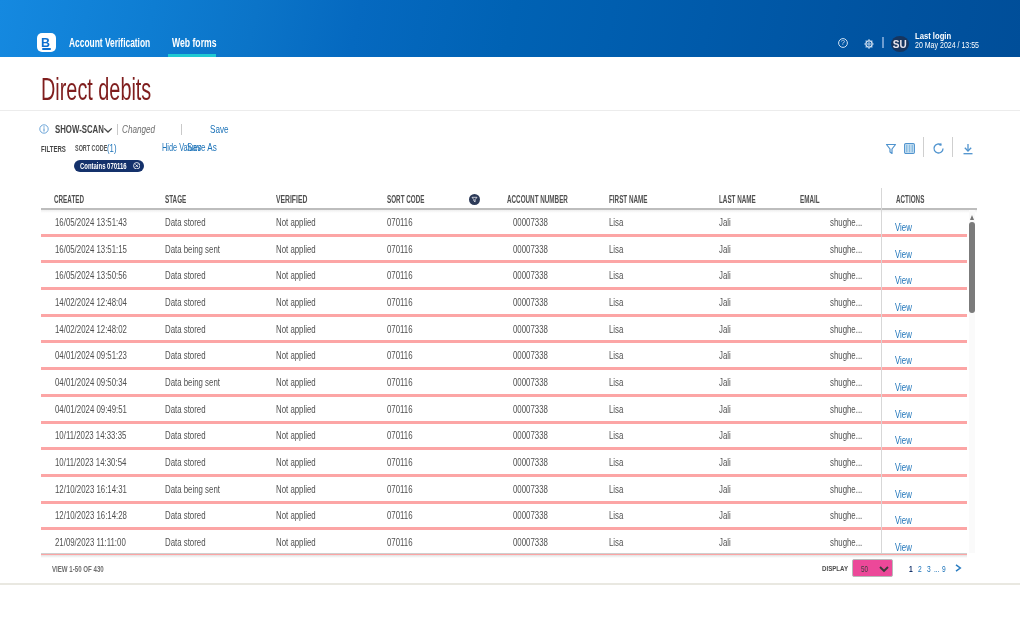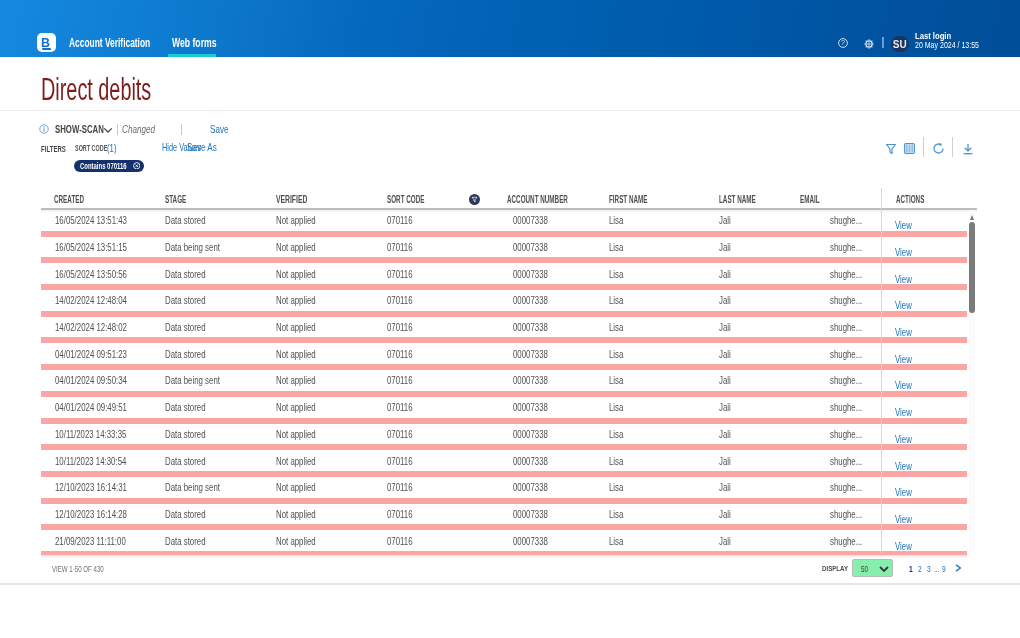--- a/index.html
+++ b/index.html
@@ -35,41 +35,41 @@
   #pill { position:absolute; left:73.5px; top:159.5px; width:70px; height:12px; border-radius:6px; background:#14316b; color:#fff; }
   #pill .txt { position:absolute; left:6.5px; top:0; font-size:8.5px; font-weight:bold; line-height:12.5px; }
 
   
   #thead { position:absolute; left:41px; top:188px; width:935.5px; height:22px; }
   #thead .h { position:absolute; top:5.8px; font-size:10px; font-weight:bold; color:#4f4f4f; }
   #thead .h .cx { transform:scaleX(.63); }
   #theadline { position:absolute; left:41px; top:208px; width:935.5px; height:2px; background:#bdbdbd; }
   #vdiv { position:absolute; left:880.5px; top:188px; width:1px; height:365px; background:#d7d7d7; }
   #tbody { position:absolute; left:41px; top:210px; width:926px; height:345px; overflow:hidden; }
-  .row { position:relative; width:926px; height:26.7px; border-bottom:6px solid #fca5a5; }
+  .row { position:relative; width:926px; height:26.7px; border-bottom:3px solid #fca5a5; }
   .row > span { position:absolute; top:50%; margin-top:-6px; height:12px; line-height:12px; font-size:10.6px; color:#505050; }
   .row .c0 { left:14px; }
   .row .c1 { left:124px; }
   .row .c2 { left:235px; }
   .row .c3 { left:346px; }
   .row .c4 { left:472px; }
   .row .c5 { left:567.5px; }
   .row .c6 { left:678px; }
   .row .c7 { left:789px; }
   .row .c8 { left:853.5px; margin-top:-1px; color:#1b72b8; }
 
   
   #sbtrack { position:absolute; left:969px; top:210px; width:6px; height:343px; background:#fafafa; }
   #sbup { position:absolute; left:969.5px; top:214.5px; width:0; height:0; border-left:2.8px solid transparent; border-right:2.8px solid transparent; border-bottom:5px solid #757575; }
   #sbthumb { position:absolute; left:969px; top:222px; width:5.5px; height:91px; background:#7b7b7b; border-radius:3px; }
 
   
-  #viewinfo { position:absolute; left:51.5px; top:564px; font-size:9px; color:#6f6f6f; }
+  #viewinfo { position:absolute; left:51.5px; top:564px; font-size:9px; color:#6f6f6f;font-weight:bold; }
   #display { position:absolute; left:822px; top:563.5px; font-size:7.5px; font-weight:bold; color:#4c4c4c; }
-  #selbox { position:absolute; left:851.5px; top:559px; width:41px; height:17.5px; border:1px solid #b9b9b9; border-radius:2px; background:#86efac; }
+  #selbox { position:absolute; left:851.5px; top:559px; width:41px; height:17.5px; border:1px solid #b9b9b9; border-radius:2px; background:#ec4899; }
   #selbox .num { position:absolute; left:8.5px; top:3.5px; font-size:8.5px; color:#3d3d3d; }
     #botline { position:absolute; left:0; top:583px; width:1020px; height:1.5px; background:#e9e8e1; }
 </style>
 </head>
 <body>
 <div id="page">
 
   <div id="topbar">
     <div id="logo">
         <span class="b">B</span>

